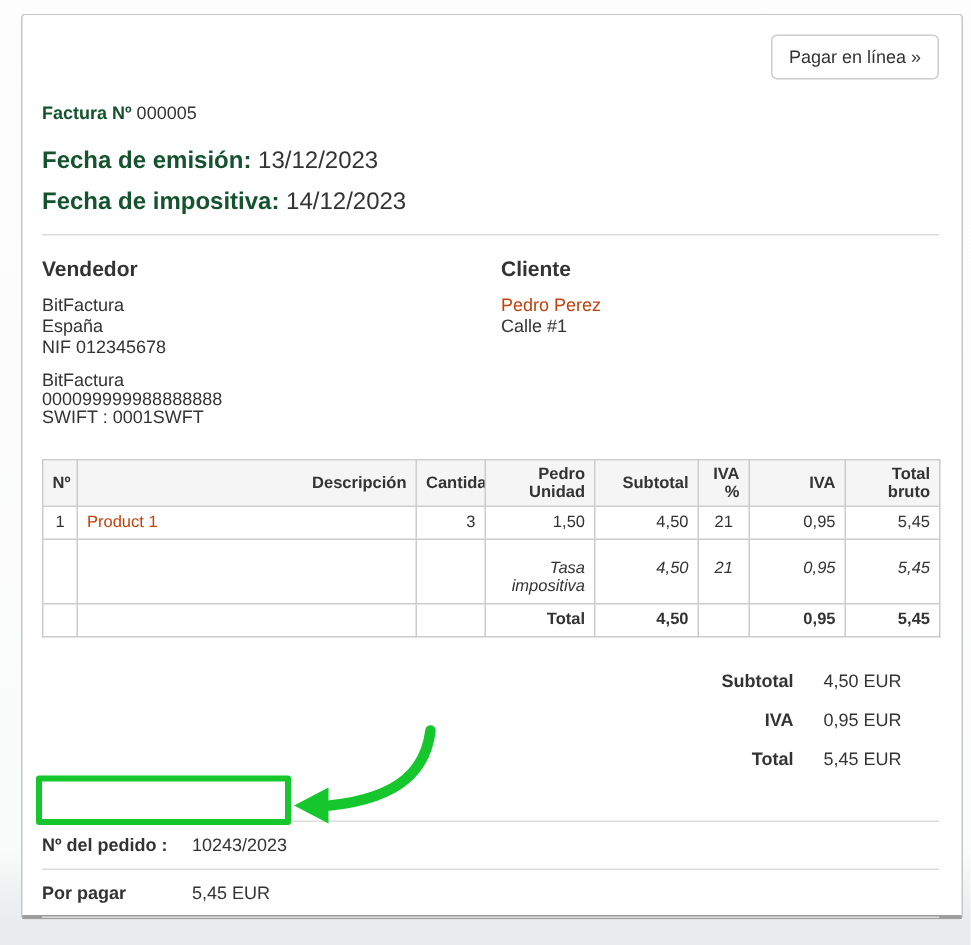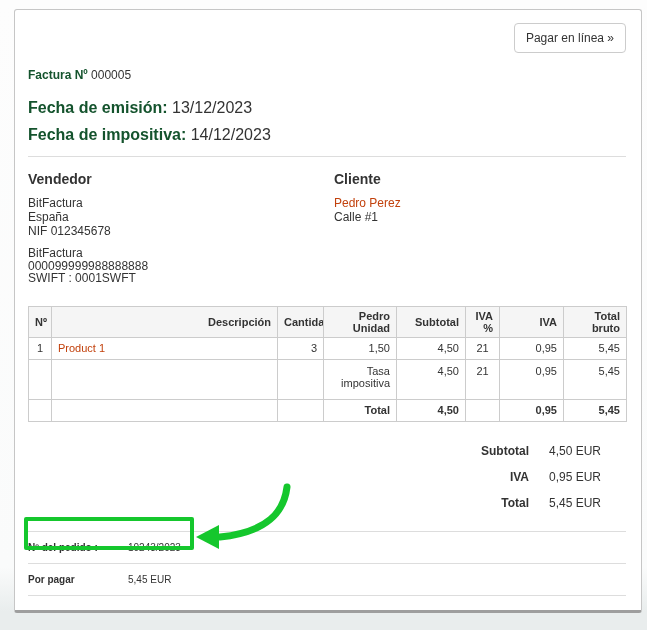--- a/index.html
+++ b/index.html
@@ -75,38 +75,38 @@
     background: #f5f5f5;
     font-weight: bold;
     text-align: right;
     height: 19px;
   }
   table.items td { height: 22px; }
   th.c-num, td.c-num { text-align: center; }
   th.c-desc, td.c-desc { text-align: left; }
   th.c-vatpct, td.c-vatpct { text-align: center; }
   td.num { text-align: right; }
-  tr.tax-row td { vertical-align: top; padding-top: 5px; padding-bottom: 5px; height: 40px; }
+  tr.tax-row td { vertical-align: top; padding-top: 13px; padding-bottom: 5px; height: 40px; font-style: italic; }
   td.noborder { border: none; background: transparent; }
   td.r-label { text-align: right; }
   tr.total-row td { font-weight: bold; }
   tr.total-row td.c-vatpct { font-weight: normal; }
   
   .summary { margin-top: 17px; font-size: 12px; }
   .summary-row {
     display: flex;
     justify-content: flex-end;
     align-items: center;
     padding: 5px 5px 5px 0;
     margin-top: 2px;
   }
   .summary-row .s-label { font-weight: bold; text-align: right; }
   .summary-row .s-value { flex: 0 0 92px; text-align: center; }
   
-  .footer-rows { margin-top: 16px; font-size: 10px; }
+  .footer-rows { margin-top: 29px; font-size: 12px; }
   .footer-row {
     display: flex;
     align-items: center;
     height: 32px;
     border-top: 1px solid #ddd;
   }
   .footer-row .f-label { flex: 0 0 100px; font-weight: bold; }
   .footer-rows .end-line { border-top: 1px solid #ddd; }
   
   .annotation { position: absolute; left: 0; top: 0; width: 647px; height: 630px; pointer-events: none; }

